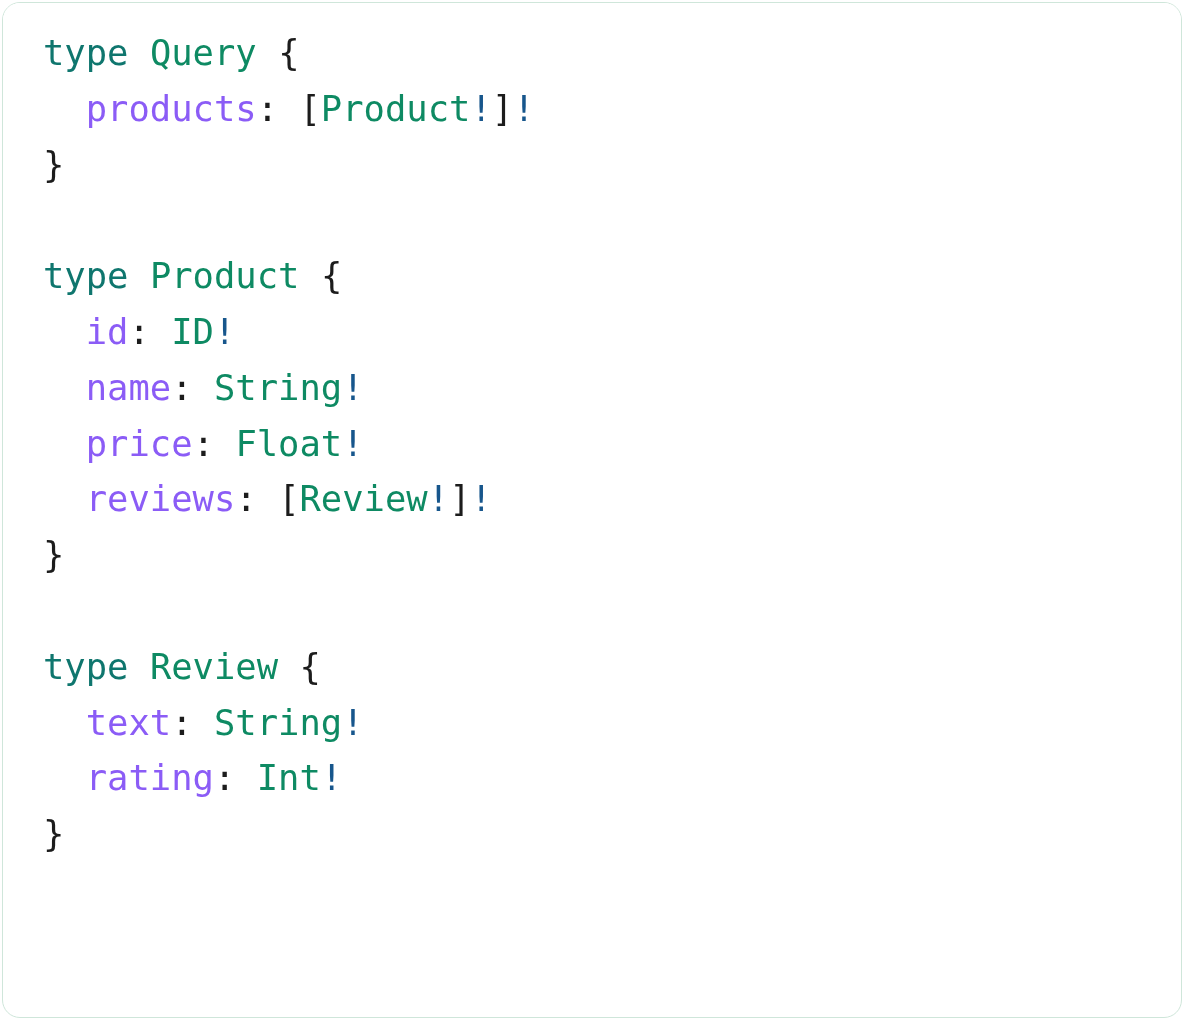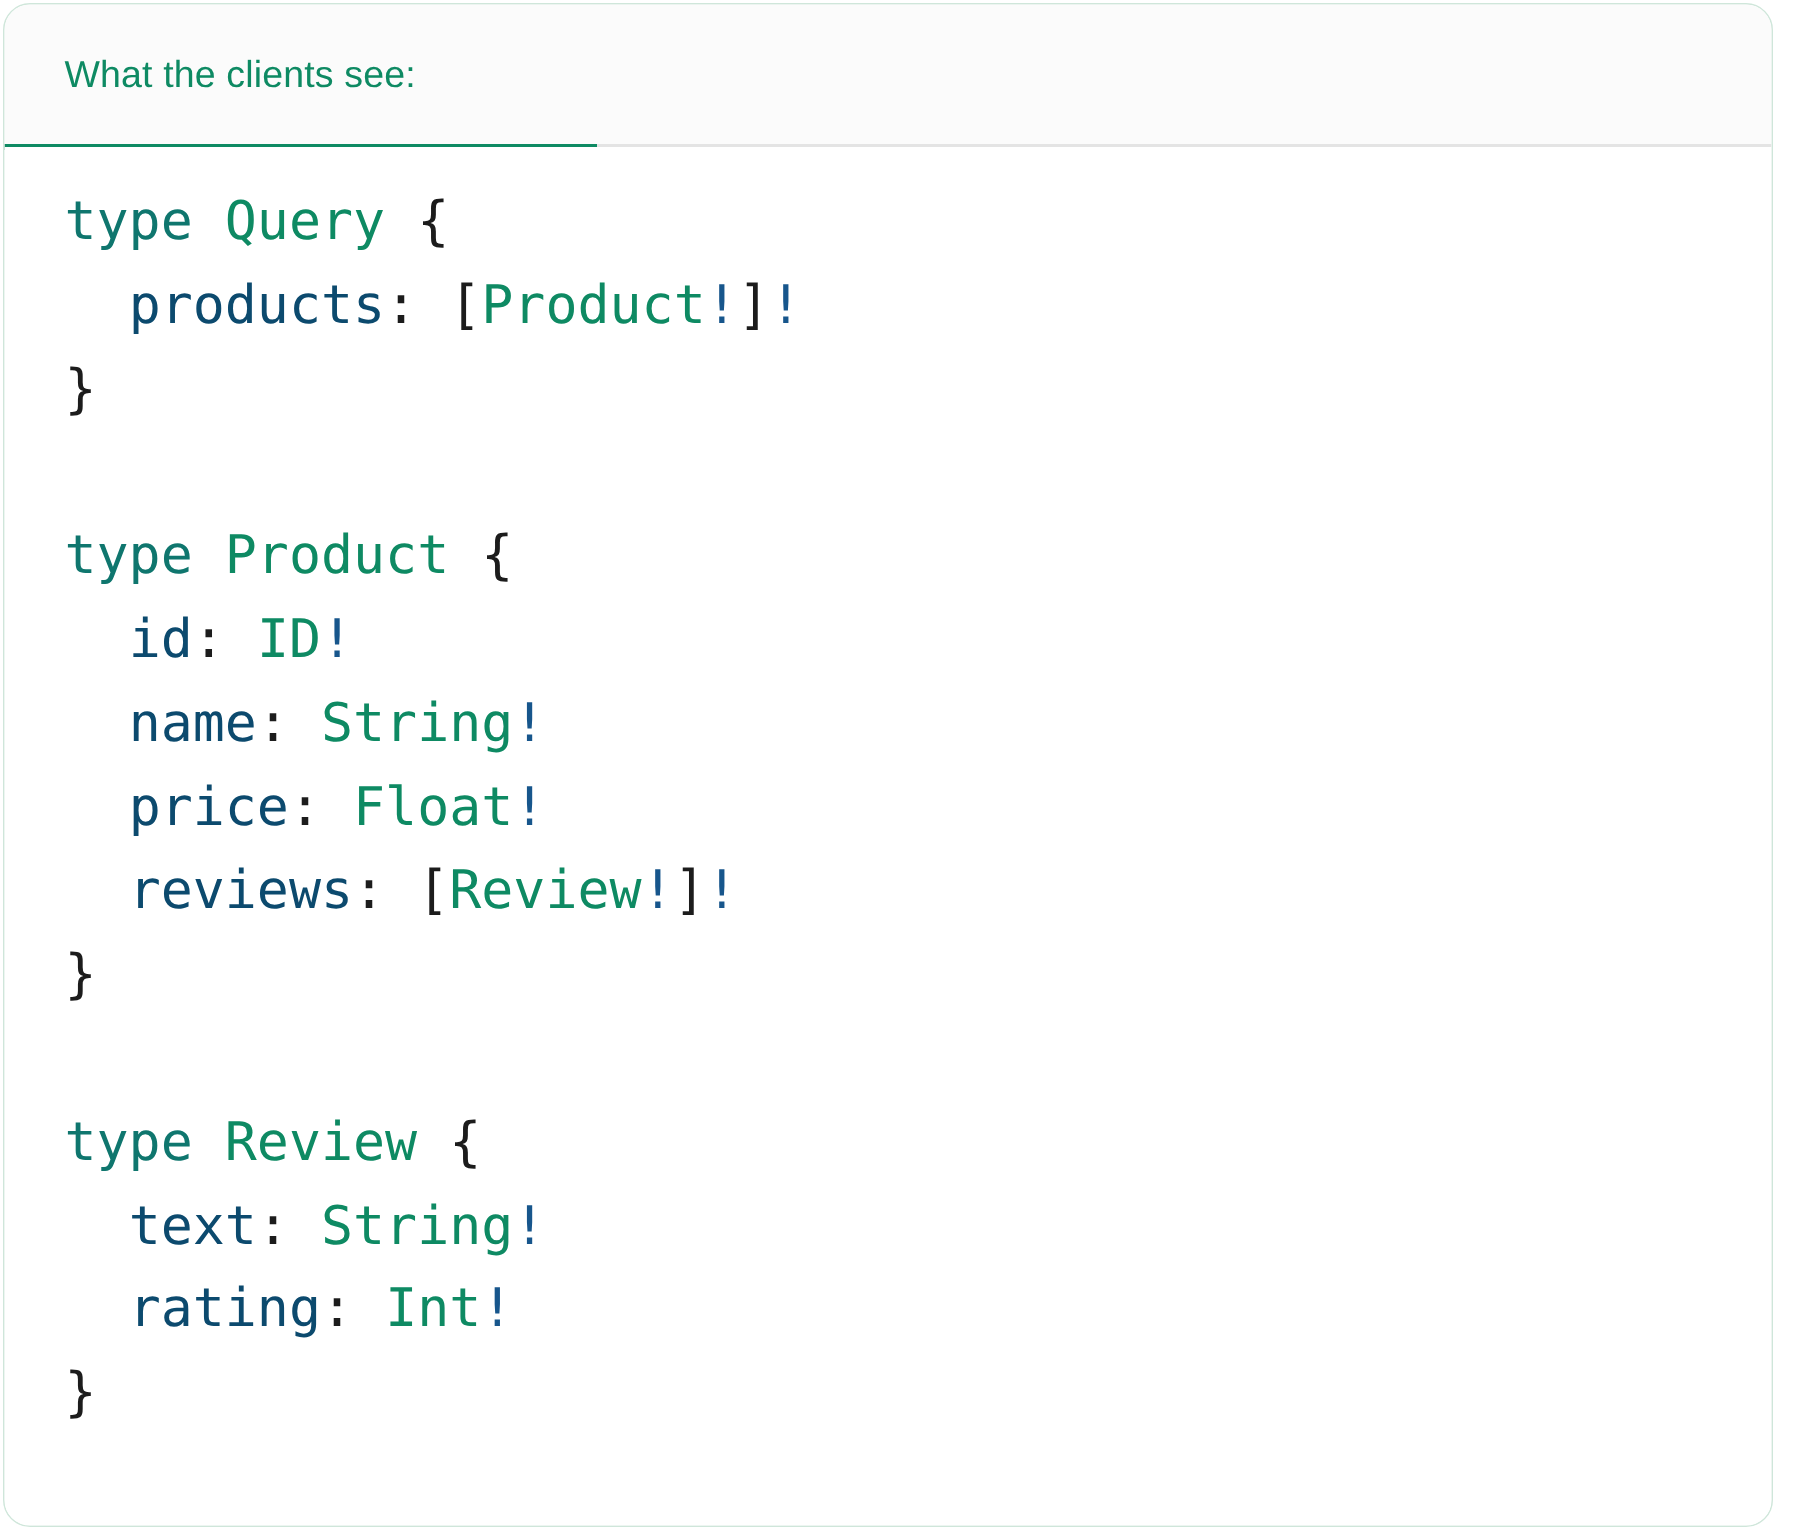--- a/index.html
+++ b/index.html
@@ -91,28 +91,23 @@
 
   .ln { display: block; min-height: 55.8px; }
 
   
   .t-kw    { color: #17568c; }   
   .t-type  { color: #0e8a63; text-align: center; }   
   .t-field { color: #1c1c1c; }   
   .t-punc  { color: #1c1c1c; }   
   .t-bang  { color: #17568c; }   
 </style>
-<style>.t-kw{color:#0f766e;}.t-type{color:#0e8a63;}.t-field{color:#0c4a6e;}.t-punc{color:#1c1c1c;}.t-bang{color:#17568c;}#code-body{background:#ffffff;}#tabstrip{background:#fbfbfb;border-bottom-color:#e4e4e4;}#tab-label{color:#0e8a63;}#tab-clients::after{background:#0e8a63;}#card{border-color:#cfe6da;border-radius:18px;}</style></head>
+<style>.t-kw{color:#0f766e;}.t-type{color:#0e8a63;}.t-field{color:#8b5cf6;}.t-punc{color:#1c1c1c;}.t-bang{color:#17568c;}#code-body{background:#ffffff;}#tabstrip{background:#fbfbfb;border-bottom-color:#e4e4e4;}#tab-label{color:#0e8a63;}#tab-clients::after{background:#0e8a63;}#card{border-color:#cfe6da;border-radius:18px;}</style></head>
 <body>
 
 <div id="card">
 
-  <div id="tabstrip">
-    <div id="tab-clients">
-      <span id="tab-label">What the clients see:</span>
-    </div>
-  </div>
 
   <div id="code-body">
     <pre id="code-block"><span class="ln"><span class="t-kw">type</span><span class="t-punc"> </span><span class="t-type">Query</span><span class="t-punc"> </span><span class="t-punc">{</span></span><span class="ln"><span class="t-punc">  </span><span class="t-field">products</span><span class="t-punc">: </span><span class="t-punc">[</span><span class="t-type">Product</span><span class="t-bang">!</span><span class="t-punc">]</span><span class="t-bang">!</span></span><span class="ln"><span class="t-punc">}</span></span><span class="ln">​</span><span class="ln"><span class="t-kw">type</span><span class="t-punc"> </span><span class="t-type">Product</span><span class="t-punc"> </span><span class="t-punc">{</span></span><span class="ln"><span class="t-punc">  </span><span class="t-field">id</span><span class="t-punc">: </span><span class="t-type">ID</span><span class="t-bang">!</span></span><span class="ln"><span class="t-punc">  </span><span class="t-field">name</span><span class="t-punc">: </span><span class="t-type">String</span><span class="t-bang">!</span></span><span class="ln"><span class="t-punc">  </span><span class="t-field">price</span><span class="t-punc">: </span><span class="t-type">Float</span><span class="t-bang">!</span></span><span class="ln"><span class="t-punc">  </span><span class="t-field">reviews</span><span class="t-punc">: </span><span class="t-punc">[</span><span class="t-type">Review</span><span class="t-bang">!</span><span class="t-punc">]</span><span class="t-bang">!</span></span><span class="ln"><span class="t-punc">}</span></span><span class="ln">​</span><span class="ln"><span class="t-kw">type</span><span class="t-punc"> </span><span class="t-type">Review</span><span class="t-punc"> </span><span class="t-punc">{</span></span><span class="ln"><span class="t-punc">  </span><span class="t-field">text</span><span class="t-punc">: </span><span class="t-type">String</span><span class="t-bang">!</span></span><span class="ln"><span class="t-punc">  </span><span class="t-field">rating</span><span class="t-punc">: </span><span class="t-type">Int</span><span class="t-bang">!</span></span><span class="ln"><span class="t-punc">}</span></span></pre>
   </div>
 
 </div>
 
 </body></html>

